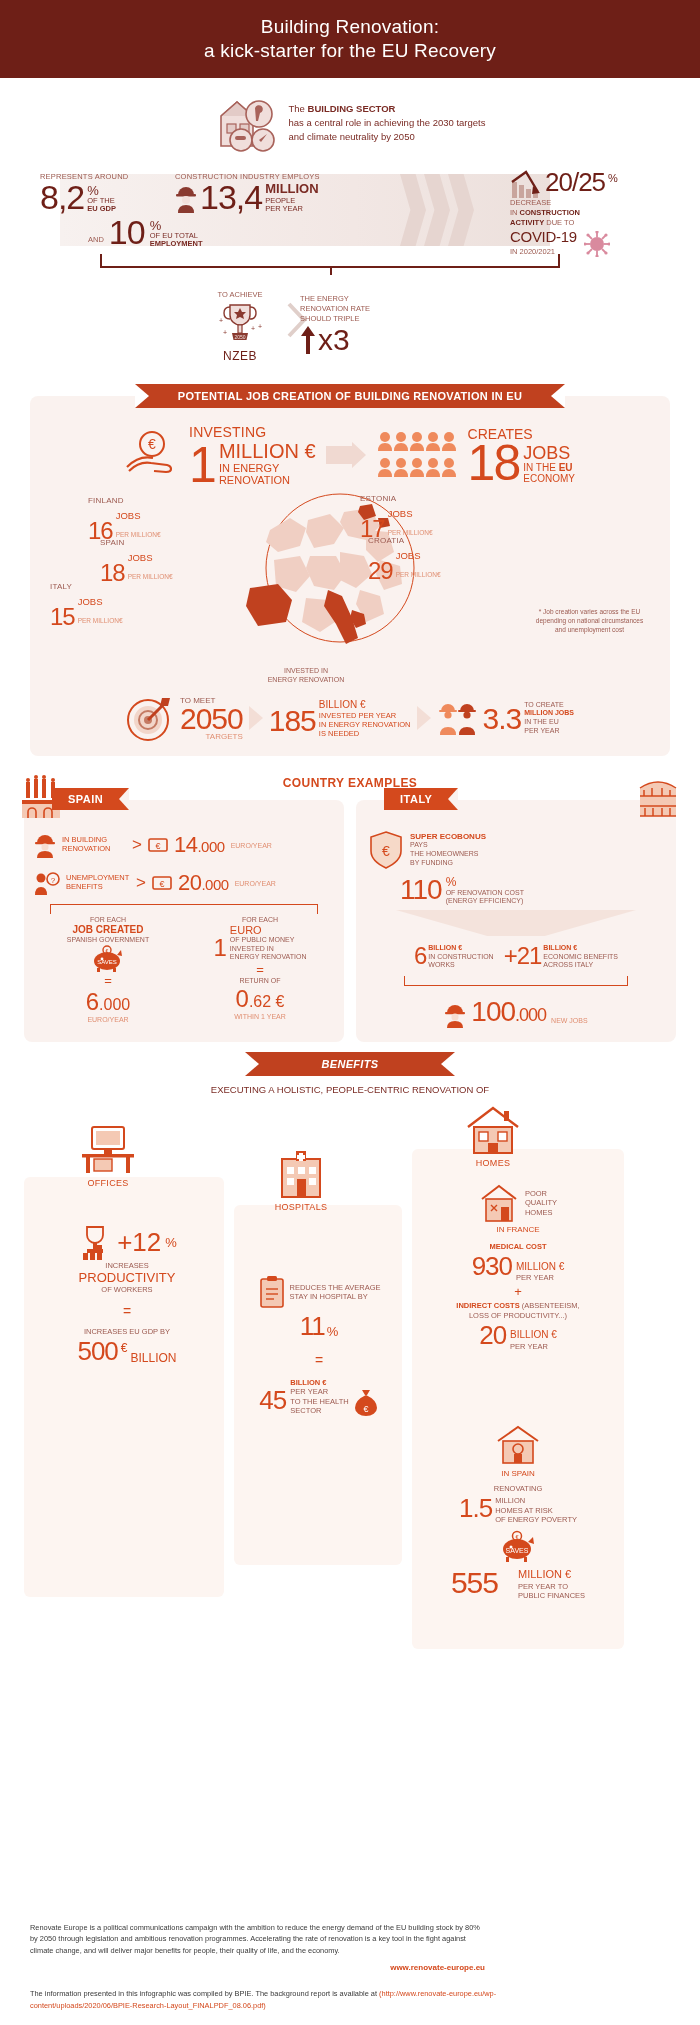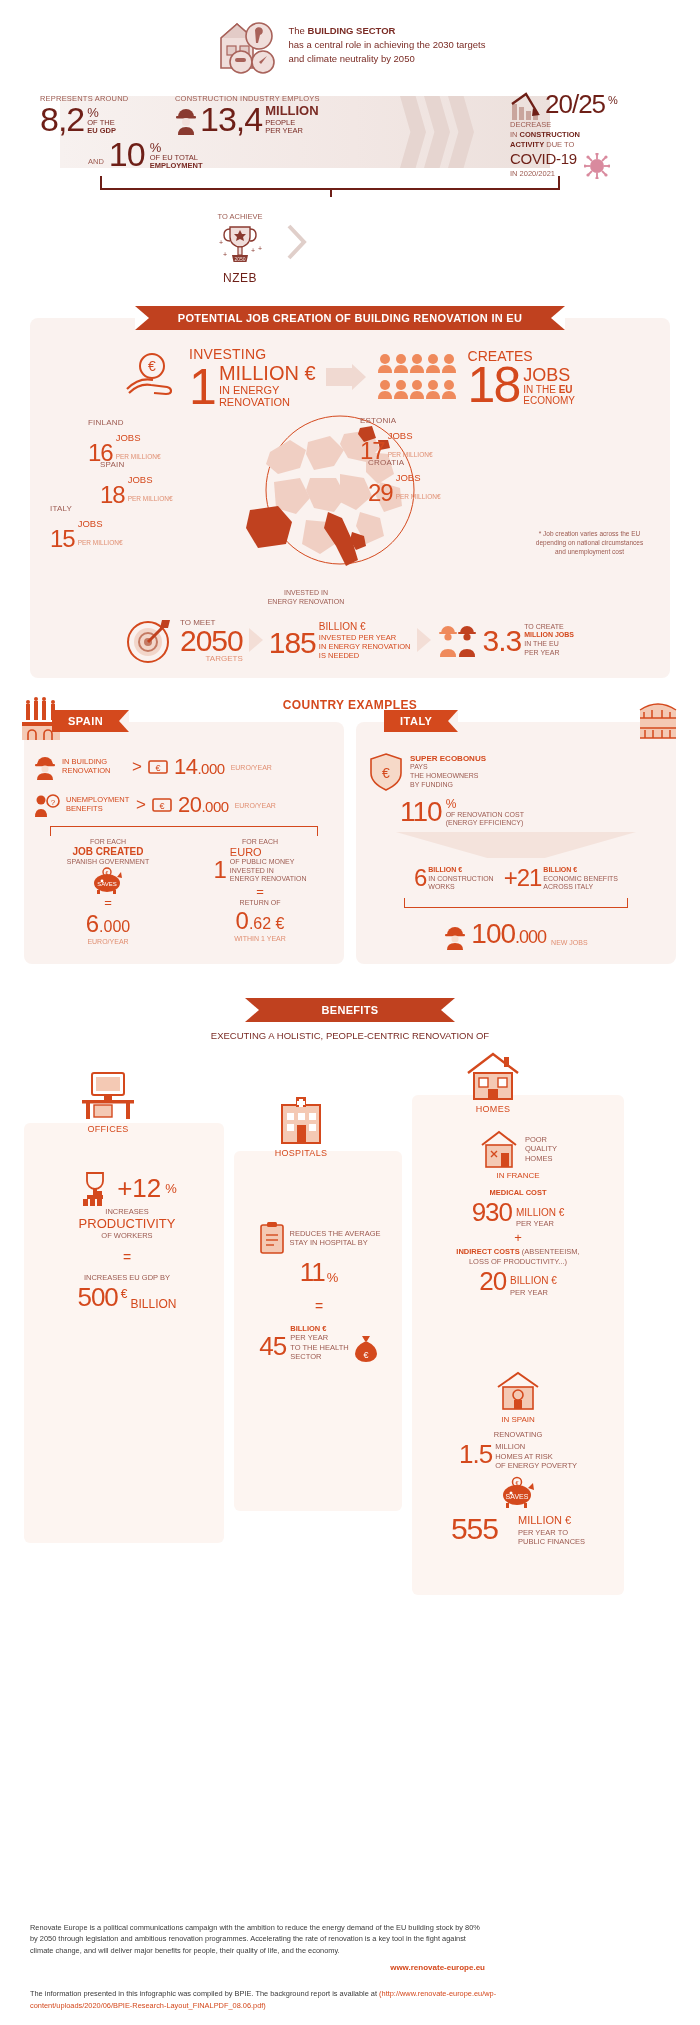--- a/index.html
+++ b/index.html
@@ -149,21 +149,21 @@
   .eqs { font-size:13px; color:#d4491d; text-align:center;}
   .piggy { width:34px; height:28px; margin:0 auto;}
 
   .it-row { display:flex; align-items:center; gap:6px; padding:4px 12px;}
   .it-lbl { font-size:7px; color:#9c5a50; text-transform:uppercase; line-height:1.25;}
   .it-lbl b { color:#d4491d; }
   .n110 { font-size:28px; color:#d4491d; font-weight:300; letter-spacing:-1px;}
   .n100000 { font-size:28px; color:#d4491d; font-weight:300; letter-spacing:-1px;}
 
   
-  .ben-band-wrap { margin-top:34px; }
+  .ben-band-wrap { margin-top:10px;font-style:italic; }
   .band.small { width:210px; }
   .ben-sub { text-align:center; font-size:9.5px; color:#7a2b24; margin-top:8px;}
   .benefits { position:relative; margin: 10px 24px 0; height:640px; }
   .bcol { position:absolute; background:#fdf5f1; border-radius:6px; }
   .bcol.c1 { left:0;   top:72px;  width:200px; height:420px; }
   .bcol.c2 { left:210px;top:100px; width:168px; height:360px; }
   .bcol.c3 { left:388px;top:44px;  width:212px; height:500px; }
   .bicon-row { position:absolute; display:flex; flex-direction:column; align-items:center; }
   .bcap { font-size:9px; color:#d4491d; text-transform:uppercase; letter-spacing:.3px; margin-top:3px;}
   .plus12 { font-size:26px; color:#d4491d; font-weight:300;}
@@ -182,20 +182,24 @@
   .furl { font-size:8px; font-weight:bold; color:#d4491d; width:455px; text-align:right; margin-top:7px;}
   .fnote { font-size:7.4px; color:#3a3a3a; line-height:1.55; margin-top:16px; width:470px;}
   .fnote a { color:#d4491d; text-decoration:none;}
   svg { display:block; }
 </style>
 </head>
 <body>
 
 <div class="page">
 
+  <div class="header">
+    <div class="t1">Building Renovation:</div>
+    <div class="t2">a kick-starter for the EU Recovery</div>
+  </div>
 
   <div class="sec1">
     <div class="intro">
       <div class="intro-icon">
         <svg viewBox="0 0 62 58" width="62" height="58">
           <path d="M6 22 L22 8 L38 22 L38 52 L6 52 Z" fill="#f0dedb" stroke="#a8625a" stroke-width="1.6"></path>
           <path d="M6 22 L22 8 L38 22" fill="#e3cbc7" stroke="#a8625a" stroke-width="1.6"></path>
           <rect x="12" y="30" width="9" height="9" fill="#e3cbc7" stroke="#a8625a" stroke-width="1.2"></rect>
           <rect x="25" y="30" width="9" height="9" fill="#e3cbc7" stroke="#a8625a" stroke-width="1.2"></rect>
           <circle cx="44" cy="20" r="13" fill="#f0dedb" stroke="#a8625a" stroke-width="1.6"></circle>
@@ -336,20 +340,35 @@
                 <text x="38" y="32">+</text>
             </g>
           </svg>
         </div>
         <div class="nzeb-label">NZEB</div>
       </div>
       <div style="position:absolute;left:286px;top:12px">
         <svg width="22" height="36" viewBox="0 0 22 36">
             <path d="M3 2 L18 18 L3 34" fill="none" stroke="#e0cfca" stroke-width="4"></path>
           </svg>
+      </div>
+      <div class="trip">
+        <div class="lbl">
+          <div>THE ENERGY</div>
+          <div>RENOVATION RATE</div>
+          <div>SHOULD TRIPLE</div>
+        </div>
+        <div class="x3">
+          <span>
+            <svg width="16" height="30" viewBox="0 0 16 30">
+                <path d="M8 1 L15 11 H10 V29 H6 V11 H1 Z" fill="#6e1f17"></path>
+              </svg>
+          </span>
+          <span>x3</span>
+        </div>
       </div>
     </div>
   </div>
 
   <div class="band-wrap">
     <div class="band">POTENTIAL JOB CREATION OF BUILDING RENOVATION IN EU</div>
   </div>
 
   <div class="sec2">
 

